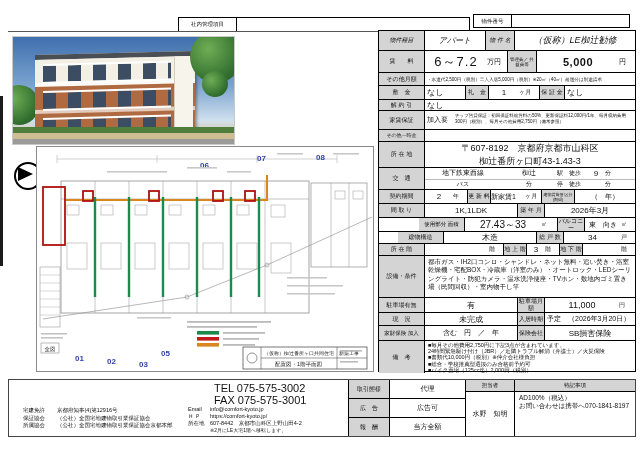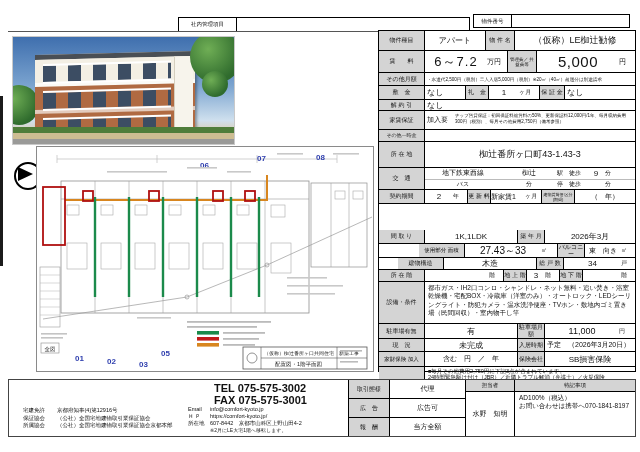--- a/index.html
+++ b/index.html
@@ -34,35 +34,35 @@
   
   .table{left:378px;top:30px;width:258px;height:342px;border:1px solid #000;display:flex;flex-direction:column;box-sizing:border-box;background:#fff;}
   .row{display:flex;border-bottom:1px solid #000;box-sizing:border-box;flex:0 0 auto;}
   .row:last-child{border-bottom:none;}
   .lbl{background:#d4d4d4;display:flex;align-items:center;justify-content:center;font-size:6px;text-align:center;border-right:1px solid #000;box-sizing:border-box;flex:0 0 auto;line-height:7px;}
   .lbl.inner{border-left:1px solid #000;}
   .cell{display:flex;align-items:center;box-sizing:border-box;flex:0 0 auto;}
   .c{justify-content:center;}
   .grow{flex:1 1 auto;}
   .v8{font-size:8px;} .v9{font-size:9px;} .v7{font-size:7px;} .v6{font-size:6px;}
-  .big{font-size:13px;letter-spacing:1px;} .big2{font-size:15px;letter-spacing:.5px;}
+  .big{font-size:13px;letter-spacing:1px;} .big2{font-size:11px;letter-spacing:.5px;font-weight:bold;}
   .tiny{font-size:4.5px;line-height:5.5px;} .small{font-size:5.5px;line-height:6.2px;}
   .para{font-size:6.5px;line-height:8.4px;padding:2px 3px;}
   .pad{padding:0 2px;}
   .two-line{flex-direction:column;justify-content:center;line-height:5px;font-size:4.5px;}
   .subcol{display:flex;flex-direction:column;flex:1 1 auto;}
   .subrow{display:flex;flex:1 1 auto;align-items:center;}
   .subrow+.subrow{border-top:1px solid #bbb;}
   
   .bottom{left:8px;top:379px;width:628px;height:58px;border:1px solid #444;display:flex;box-sizing:border-box;background:#fff;}
   .co{position:relative;flex:0 0 339px;}
   .co-name{position:absolute;left:14px;top:6px;font-size:13px;font-weight:bold;letter-spacing:1px;}
   .lic{position:absolute;left:14px;top:27px;font-size:5.5px;line-height:7.5px;}
   .lic b{font-weight:normal;display:inline-block;width:34px;}
-  .telfax{position:absolute;left:205px;top:2px;font-size:11px;font-weight:700;line-height:12px;white-space:nowrap;}
+  .telfax{position:absolute;left:205px;top:2px;font-size:11px;font-weight:400;line-height:12px;white-space:nowrap;}
   .contacts{position:absolute;left:179px;top:26px;font-size:5.5px;line-height:7px;}
   .contacts b{font-weight:normal;display:inline-block;width:22px;}
   .conote{font-size:5px;color:#222;margin-left:22px;}
   .deal{flex:1 1 auto;display:flex;border-left:1px solid #000;}
   .deal .lcol{display:flex;flex-direction:column;flex:0 0 116px;border-right:1px solid #000;}
   .drow{display:flex;flex:1 1 auto;border-bottom:1px solid #000;}
   .drow:last-child{border-bottom:none;}
   .dlbl{flex:0 0 40px;background:#d4d4d4;border-right:1px solid #000;display:flex;align-items:center;justify-content:center;font-size:6px;}
   .dval{flex:1 1 auto;display:flex;align-items:center;justify-content:center;font-size:7px;}
   .staffcol{flex:0 0 48px;display:flex;flex-direction:column;border-right:1px solid #000;}
@@ -235,21 +235,21 @@
           <rect x="250" y="130" width="40" height="1.6"></rect>
         <rect x="250" y="138" width="56" height="1.6"></rect>
           <rect x="250" y="146" width="48" height="1.6"></rect>
         <rect x="100" y="170" width="34" height="1.6"></rect>
       </g>
     </svg>
   </div>
 
   <div class="abs table">
 
-    <div class="row" style="height:20px;">
+    <div class="row" style="height:20px;font-style:italic;">
       <div class="lbl" style="width:46px;">物件種目</div>
       <div class="cell c v8" style="width:60px;">アパート</div>
       <div class="lbl inner" style="width:30px;">物 件 名</div>
       <div class="cell c v9 grow">（仮称）LE椥辻勧修</div>
     </div>
 
     <div class="row" style="height:22px;">
       <div class="lbl" style="width:46px;">賃　　料</div>
       <div class="cell c big" style="width:62px;">6～7.2</div>
       <div class="cell v7" style="width:20px;">万円</div>
@@ -285,20 +285,21 @@
     </div>
 
     <div class="row" style="height:12px;">
       <div class="lbl" style="width:46px;font-size:5px;">その他一時金</div>
       <div class="cell grow"></div>
     </div>
 
     <div class="row" style="height:26px;">
       <div class="lbl" style="width:46px;">所 在 地</div>
       <div class="subcol">
+        <div class="cell c v9 grow" style="width:100%;">〒607-8192　京都府京都市山科区</div>
         <div class="cell c v9 grow" style="width:100%;">椥辻番所ヶ口町43-1.43-3</div>
       </div>
     </div>
 
     <div class="row" style="height:22px;">
       <div class="lbl" style="width:46px;">交　通</div>
       <div class="subcol">
         <div class="subrow">
           <div class="cell c v7" style="width:76px;">地下鉄東西線</div>
           <div class="cell c v7" style="width:56px;">椥辻</div>
@@ -320,21 +321,21 @@
       <div class="lbl" style="width:46px;">契約期間</div>
       <div class="cell c v8" style="width:28px;">2</div>
       <div class="cell v6" style="width:14px;">年</div>
       <div class="lbl inner" style="width:24px;">更 新 料</div>
       <div class="cell v7" style="width:34px;">新家賃1</div>
       <div class="cell v6" style="width:16px;">ヶ月</div>
       <div class="lbl inner two-line" style="width:34px;font-size:4px;">建物賃貸借 区分(期間)</div>
       <div class="cell c v7 grow">（　年）</div>
     </div>
 
-    <div class="row" style="height:14px;margin-top:26px;">
+    <div class="row" style="height:14px;">
       <div class="lbl" style="width:46px;">間 取 り</div>
       <div class="cell c v8" style="width:92px;">1K,1LDK</div>
       <div class="lbl inner" style="width:28px;">築 年 月</div>
       <div class="cell c v8 grow">2026年3月</div>
     </div>
 
     <div class="row" style="height:14px;padding-left:40px;">
       <div class="lbl two-line" style="width:46px;font-size:5.5px;">使用部分 面積</div>
       <div class="cell c" style="width:76px;font-size:10px;">27.43～33</div>
       <div class="cell v6" style="width:16px;">㎡</div>

